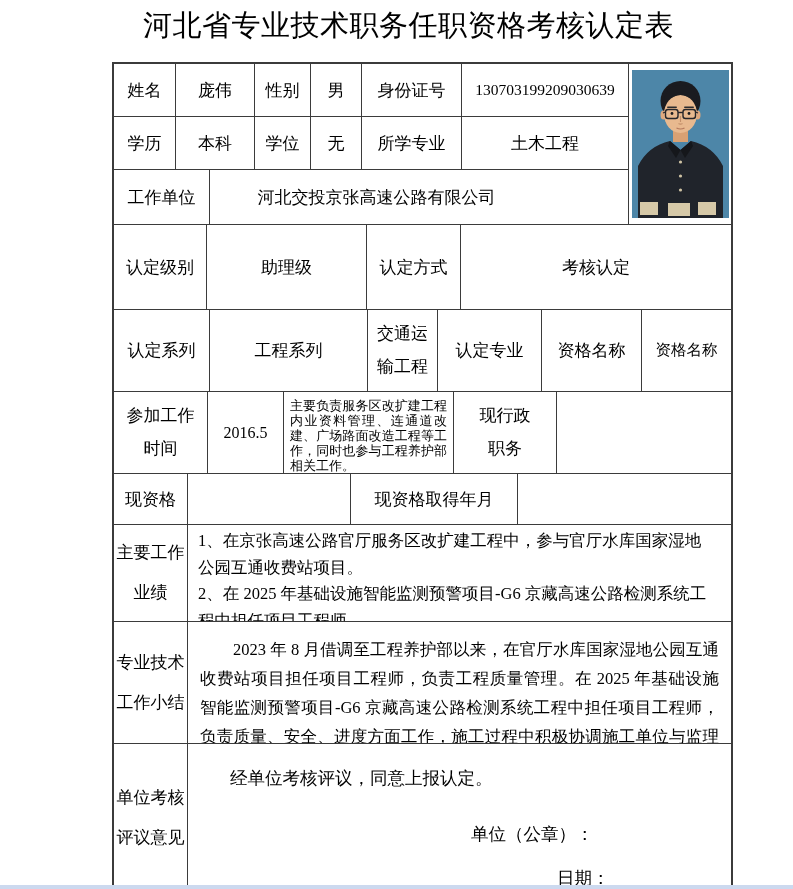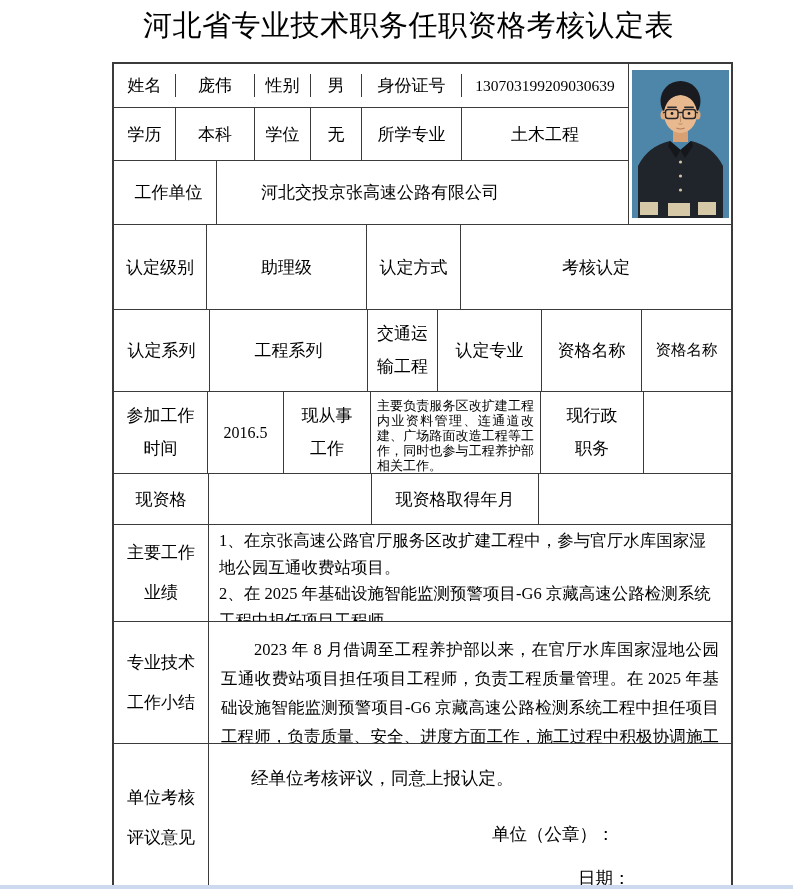--- a/index.html
+++ b/index.html
@@ -23,27 +23,27 @@
   .cell {
     border-right:1px solid #3b3b3b; box-sizing:border-box;
     display:flex; align-items:center; justify-content:center;
     text-align:center; font-size:17px; flex:0 0 auto; overflow:hidden;
   }
   .row > .cell:last-child, .grow { border-right:none; }
   .grow { flex:1 1 auto; }
 
   .top-block { display:flex; height:161px; border-bottom:1px solid #3b3b3b; box-sizing:border-box; }
   .top-left { width:515px; border-right:1px solid #3b3b3b; box-sizing:border-box; display:flex; flex-direction:column; }
-  .r1 { height:44px;align-items:center; } .r2 { height:53px; } .r3 { height:53px; border-bottom:none; flex:1;margin-left:7px; }
+  .r1 { height:53px; } .r2 { height:53px; } .r3 { height:53px; border-bottom:none; flex:1; }
   .r4 { height:85px; } .r5 { height:82px;font-family:Liberation Serif, serif; } .r6 { height:82px; }
   .r7 { height:51px; } .r8 { height:97px; } .r9 { height:122px; }
   .r10 { height:147px; border-bottom:none; }
 
   .c51{width:51px}.c56{width:56px}.c62{width:62px}.c70{width:70px}.c76{width:76px}
-  .c79{width:79px}.c87{width:87px}.c93{width:93px}.c94{width:94px}.c95{width:95px}
+  .c79{width:79px}.c87{width:87px}.c93{width:93px}.c94{width:94px}.c95{width:74px}
   .c96{width:96px}.c100{width:100px}.c103{width:103px}.c104{width:104px}
   .c158{width:158px}.c160{width:160px}.c163{width:163px}.c167{width:167px}.c170{width:170px}
 
   .two-line { white-space:pre-line; line-height:1.9; }
   .two-line-wide { white-space:pre-line; line-height:2.35; }
   .id-num { font-size:15.5px; }
   .num { font-size:16px; }
   .qual-small { font-size:15.5px; }
   .employer-val { padding-right:85px; }
 
@@ -166,22 +166,20 @@
 输工程</div>
       <div class="cell c104">认定专业</div>
       <div class="cell c100">资格名称</div>
       <div class="cell grow qual-small">资格名称</div>
     </div>
 
     <div class="row r6">
       <div class="cell c94 two-line">参加工作
 时间</div>
       <div class="cell c76 num">2016.5</div>
-      <div class="cell c87 two-line">现从事
-工作</div>
       <div class="cell c170 small-desc-cell">
         <div class="small-desc">主要负责服务区改扩建工程内业资料管理、连通道改建、广场路面改造工程等工作，同时也参与工程养护部相关工作。</div>
       </div>
       <div class="cell c103 two-line">现行政
 职务</div>
       <div class="cell grow"></div>
     </div>
 
     <div class="row r7">
       <div class="cell c95">现资格</div>

